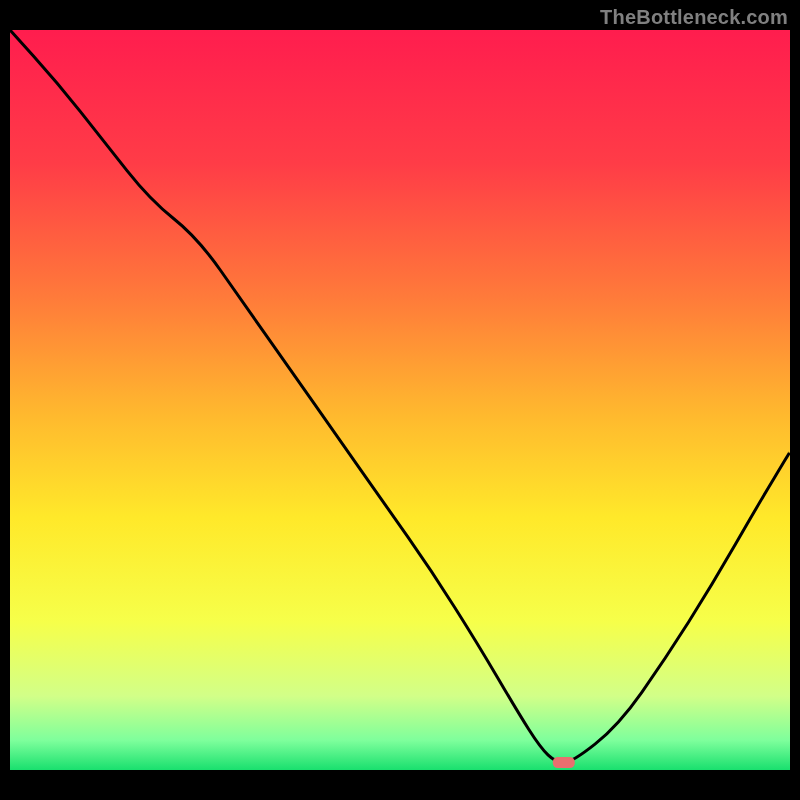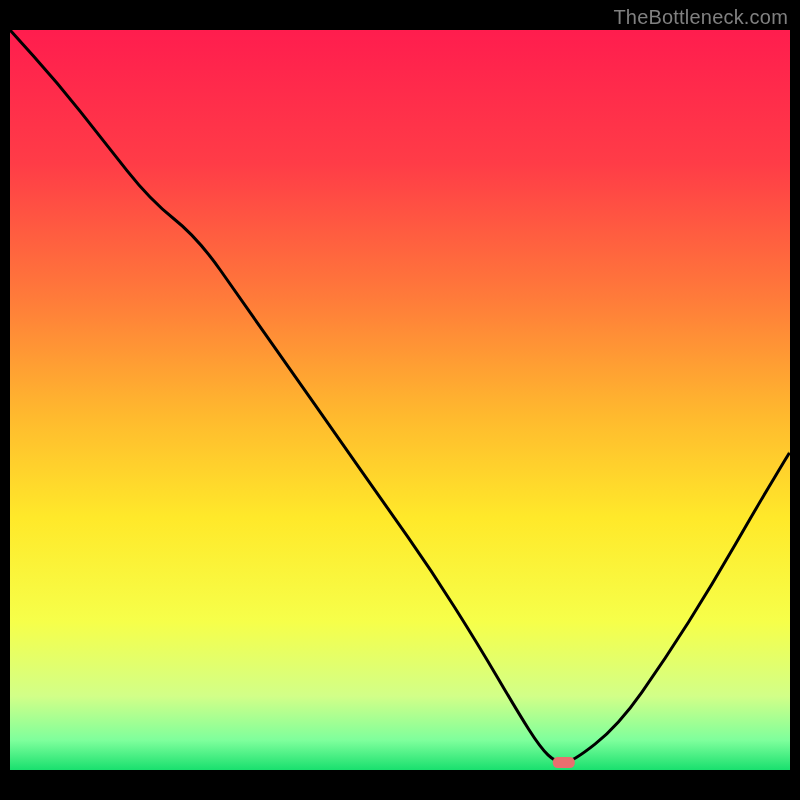--- a/index.html
+++ b/index.html
@@ -24,21 +24,21 @@
     top: 0;
     width: 780px;
     height: 740px;
   }
   .watermark {
     position: absolute;
     top: 6px;
     right: 12px;
     font-family: Arial, Helvetica, sans-serif;
     font-size: 20px;
-    font-weight: 400;
+    font-weight: 700;
     color: #808080;
     letter-spacing: 0.2px;
   }
   svg { display: block; }
 </style>
 </head>
 <body>
 
 <div class="watermark">TheBottleneck.com</div>
 

